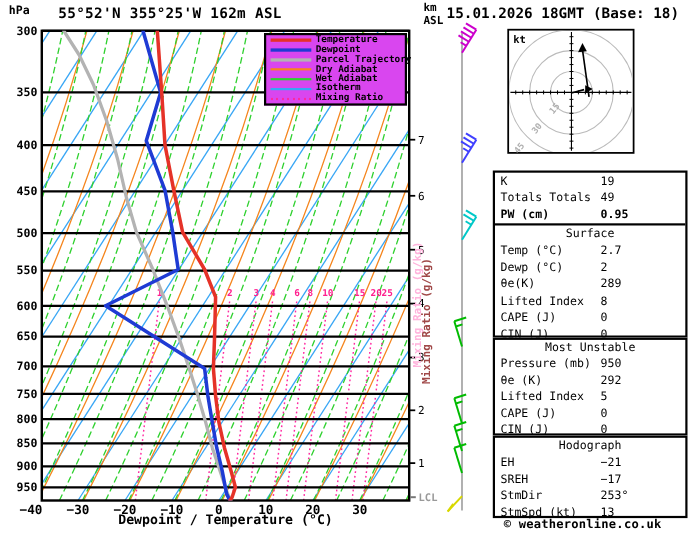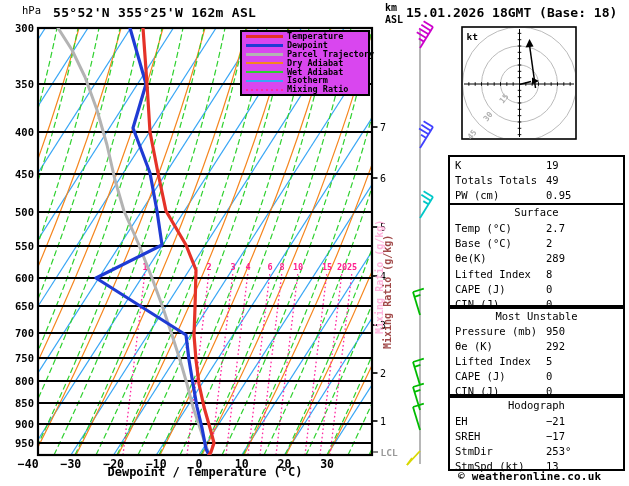--- a/index.html
+++ b/index.html
@@ -2,21 +2,21 @@
 <html><head>
 <meta charset="utf-8">
 <style>
   html,body{margin:0;padding:0;background:#fff;}
   #root{position:relative;width:629px;height:486px;background:#fff;overflow:hidden;
         font-family:"DejaVu Sans Mono",monospace;color:#000;}
   #plot-svg{position:absolute;left:0;top:0;}
   .abs{position:absolute;white-space:pre;}
   .t-left{left:53px;top:5px;font-weight:bold;font-size:13px;letter-spacing:.3px;}
   .t-right{left:406px;top:5px;font-weight:bold;font-size:13px;text-align:right;}
-  .hpa{left:22px;top:4px;font-weight:normal;font-size:10.5px;}
+  .hpa{left:8px;top:4px;font-weight:bold;font-size:10.5px;}
   .kmhdr{left:385px;top:2px;font-weight:bold;font-size:10px;line-height:11.5px;text-align:left;}
   .xtitle{left:55px;top:465px;width:300px;text-align:center;font-weight:bold;font-size:12px;}
   .footer{left:458px;top:470px;font-weight:bold;font-size:11px;letter-spacing:.2px;}
   #legend{position:absolute;left:240px;top:30px;width:130px;height:66px;border:2px solid #000;
           background:#d946ef;box-sizing:border-box;z-index:5;}
   .lrow{display:flex;align-items:center;height:8.9px;padding-left:4px;}
   .lsample{width:37px;margin-right:4px;flex:none;}
   .llabel{font-size:8.5px;font-weight:bold;line-height:8.9px;white-space:pre;}
   .tbox{position:absolute;left:448px;width:177px;border:2px solid #000;background:#fff;
         box-sizing:border-box;font-size:10.5px;}
@@ -323,31 +323,31 @@
   <div id="tables">
       <div class="tbox" style="top: 155px; height: 152px;">
         <div class="trow" style="height: 15.2px;">
           <span class="lbl">K</span>
           <span class="val">19</span>
         </div>
         <div class="trow" style="height: 15.2px;">
           <span class="lbl">Totals Totals</span>
           <span class="val">49</span>
         </div>
-        <div class="trow" style="height: 15.2px;">
+        <div class="trow" style="height: 15.2px; font-weight: bold;">
           <span class="lbl">PW (cm)</span>
           <span class="val">0.95</span>
         </div>
         <div class="trow thead tdivider" style="height: 15.8px; display: block; line-height: 15.8px;">Surface</div>
         <div class="trow" style="height: 15.2px;">
           <span class="lbl">Temp (°C)</span>
           <span class="val">2.7</span>
         </div>
         <div class="trow" style="height: 15.2px;">
-          <span class="lbl">Base (°C)</span>
+          <span class="lbl">Dewp (°C)</span>
           <span class="val">2</span>
         </div>
         <div class="trow" style="height: 15.2px;">
           <span class="lbl">θe(K)</span>
           <span class="val">289</span>
         </div>
         <div class="trow" style="height: 15.2px;">
           <span class="lbl">Lifted Index</span>
           <span class="val">8</span>
         </div>

